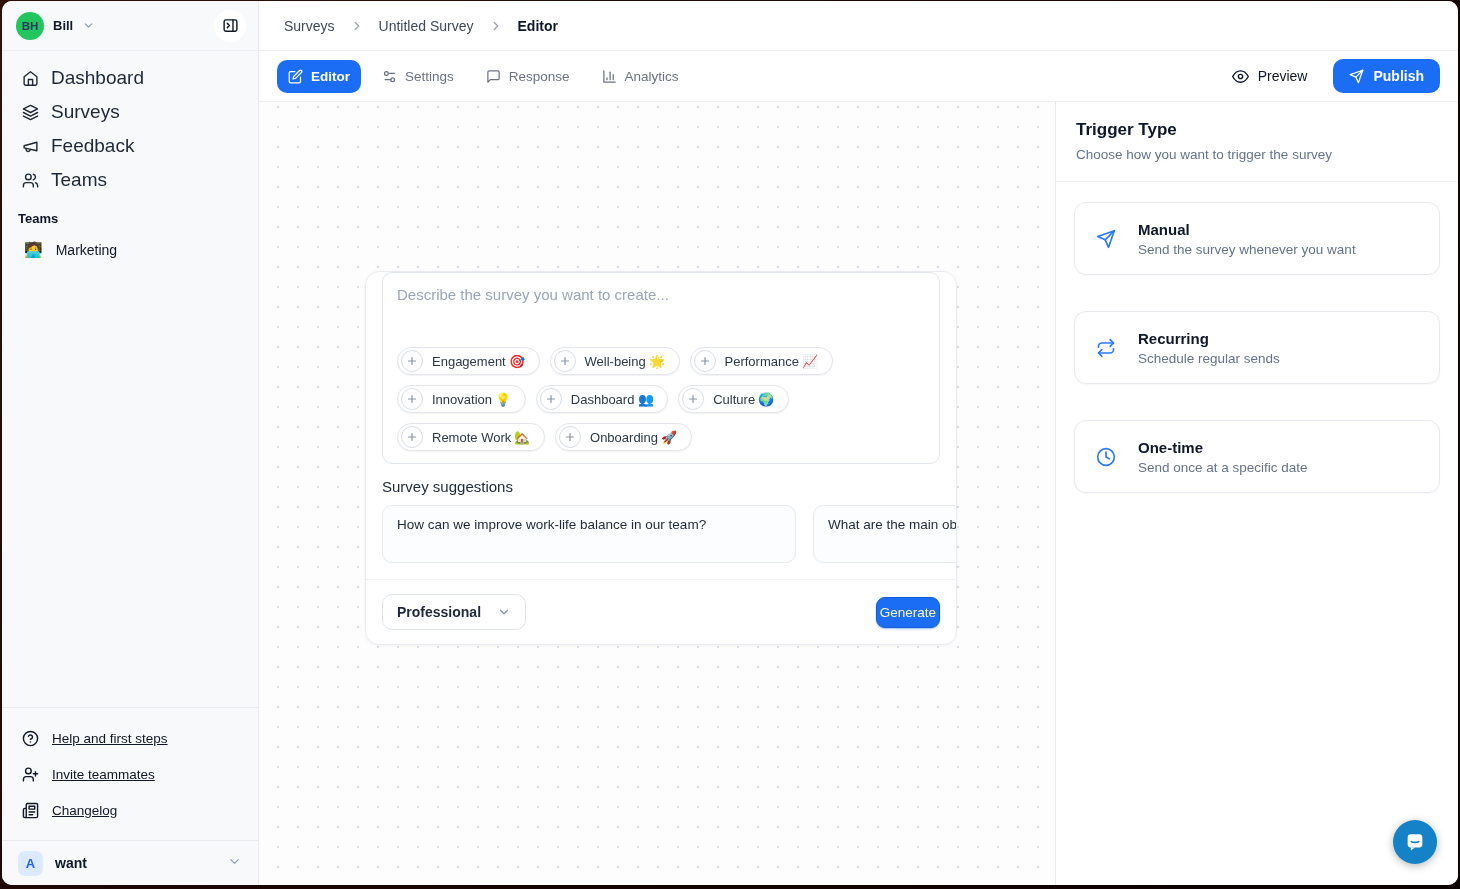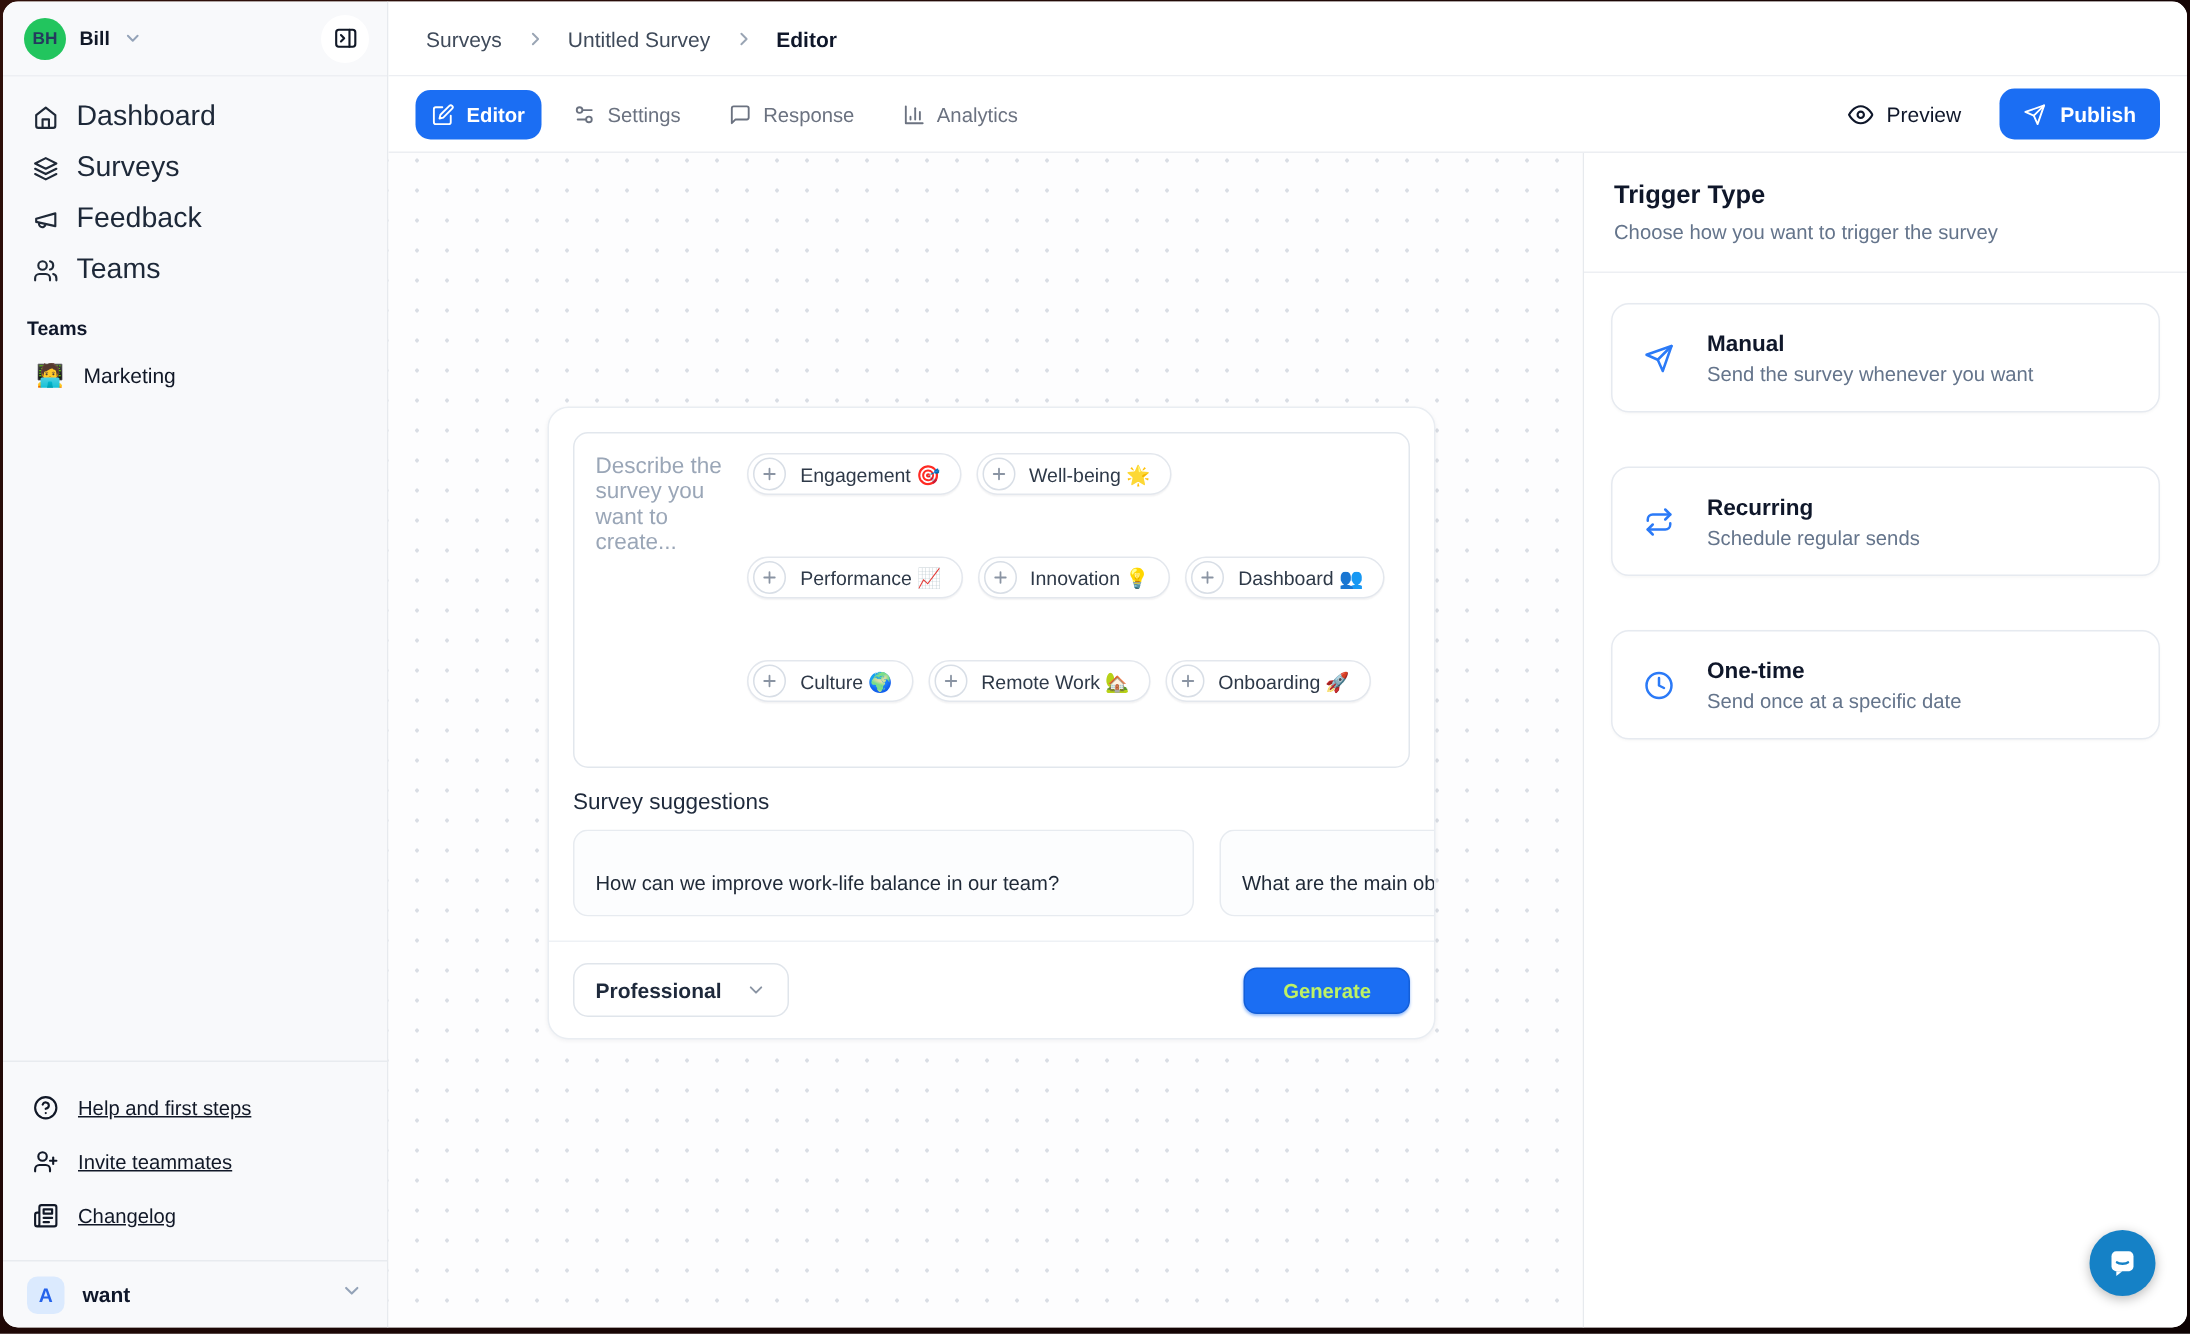--- a/index.html
+++ b/index.html
@@ -64,44 +64,44 @@
 
   .content { flex: 1; display: flex; min-height: 0; }
 
   
   .canvas { flex: 1; position: relative; background-color: #fdfdfe;
     background-image: radial-gradient(circle, #d9dde4 1.2px, transparent 1.4px);
     background-size: 20px 20px; background-position: 9px 15px; overflow: hidden; }
   .composer-card { position: absolute; left: 106px; top: 169px; width: 592px;
     background: #fff; border: 1px solid #e9edf2; border-radius: 14px;
     box-shadow: 0 1px 3px rgba(16,24,40,.05); }
-  .prompt-box { margin: 16px 16px 0; height: 224px; border: 1px solid #e2e7ed;
-    border-radius: 10px; padding: 13px 14px 12px; display: flex; 
+  .prompt-box { margin: 0 16px 0; height: 192px; border: 1px solid #e2e7ed;
+    border-radius: 10px; padding: 13px 14px 12px; display: flex; flex-direction: column;
     justify-content: space-between; cursor: text; }
   .prompt-placeholder { font-size: 15px; color: #9aa6b7; }
   .chips { display: flex; flex-wrap: wrap; gap: 10px; }
   .chip { display: inline-flex; align-items: center; gap: 9px; height: 28px;
     padding: 0 13px 0 3px; background: #fff; border: 1px solid #e3e7ed; border-radius: 999px;
     box-shadow: 0 1px 1px rgba(16,24,40,.05); font-size: 13px; color: #2e3948; cursor: pointer; }
   .chip-plus { width: 22px; height: 22px; border-radius: 50%; border: 1px solid #d8dee6;
     display: flex; align-items: center; justify-content: center; color: #8a94a3; flex: none; }
   .suggestions-title { margin: 14px 16px 10px; font-size: 15px; font-weight: 500; color: #1e293b; }
   .suggestions-row { margin-left: 16px; display: flex; gap: 17px; overflow: hidden; }
   .suggestion { flex: none; width: 414px; height: 58px; background: #fcfdfe;
-    border: 1px solid #e7ebf0; border-radius: 10px; padding: 27px 14px; font-size: 13.5px;
+    border: 1px solid #e7ebf0; border-radius: 10px; padding: 11px 14px; font-size: 13.5px;
     color: #1f2937; cursor: pointer; }
   .suggestion.clipped { width: 330px; white-space: nowrap; }
   .composer-footer { margin-top: 16px; border-top: 1px solid #eef1f5; padding: 14px 16px;
     display: flex; align-items: center; justify-content: space-between; }
   .tone-select { display: flex; align-items: center; gap: 16px; background: #fff;
     border: 1px solid #e0e5eb; border-radius: 10px; padding: 9px 14px; font-size: 14px;
     font-weight: 700; color: #1e293b; cursor: pointer; font-family: inherit; }
   .tone-select .chev { color: #8a94a3; display: flex; }
-  .generate-btn { background: #1b6ef3; border: 1px solid #145fd8; color: #bef264; font-size: 13.5px;
-    font-weight: 700; padding: 7px 25px; border-radius: 9px; cursor: pointer; font-family: inherit;
+  .generate-btn { background: #1b6ef3; border: 1px solid #145fd8; color: #fef9c3; font-size: 13.5px;
+    font-weight: 400; padding: 7px 3px; border-radius: 9px; cursor: pointer; font-family: inherit;
     box-shadow: 0 1px 2px rgba(27,110,243,.45); }
 
   
   .trigger-panel { width: 403px; flex: none; background: #fff; border-left: 1px solid #e7eaee;
     display: flex; flex-direction: column; }
   .tp-header { padding: 18px 20px 19px; border-bottom: 1px solid #edeff3; }
   .tp-title { font-size: 17px; font-weight: 700; color: #0f172a; margin: 0 0 7px; }
   .tp-sub { font-size: 13.5px; color: #64748b; }
   .tp-body { padding: 20px 18px; display: flex; flex-direction: column; gap: 36px; }
   .trigger-card { height: 73px; background: #fff; border: 1px solid #e6eaf0; border-radius: 12px;

